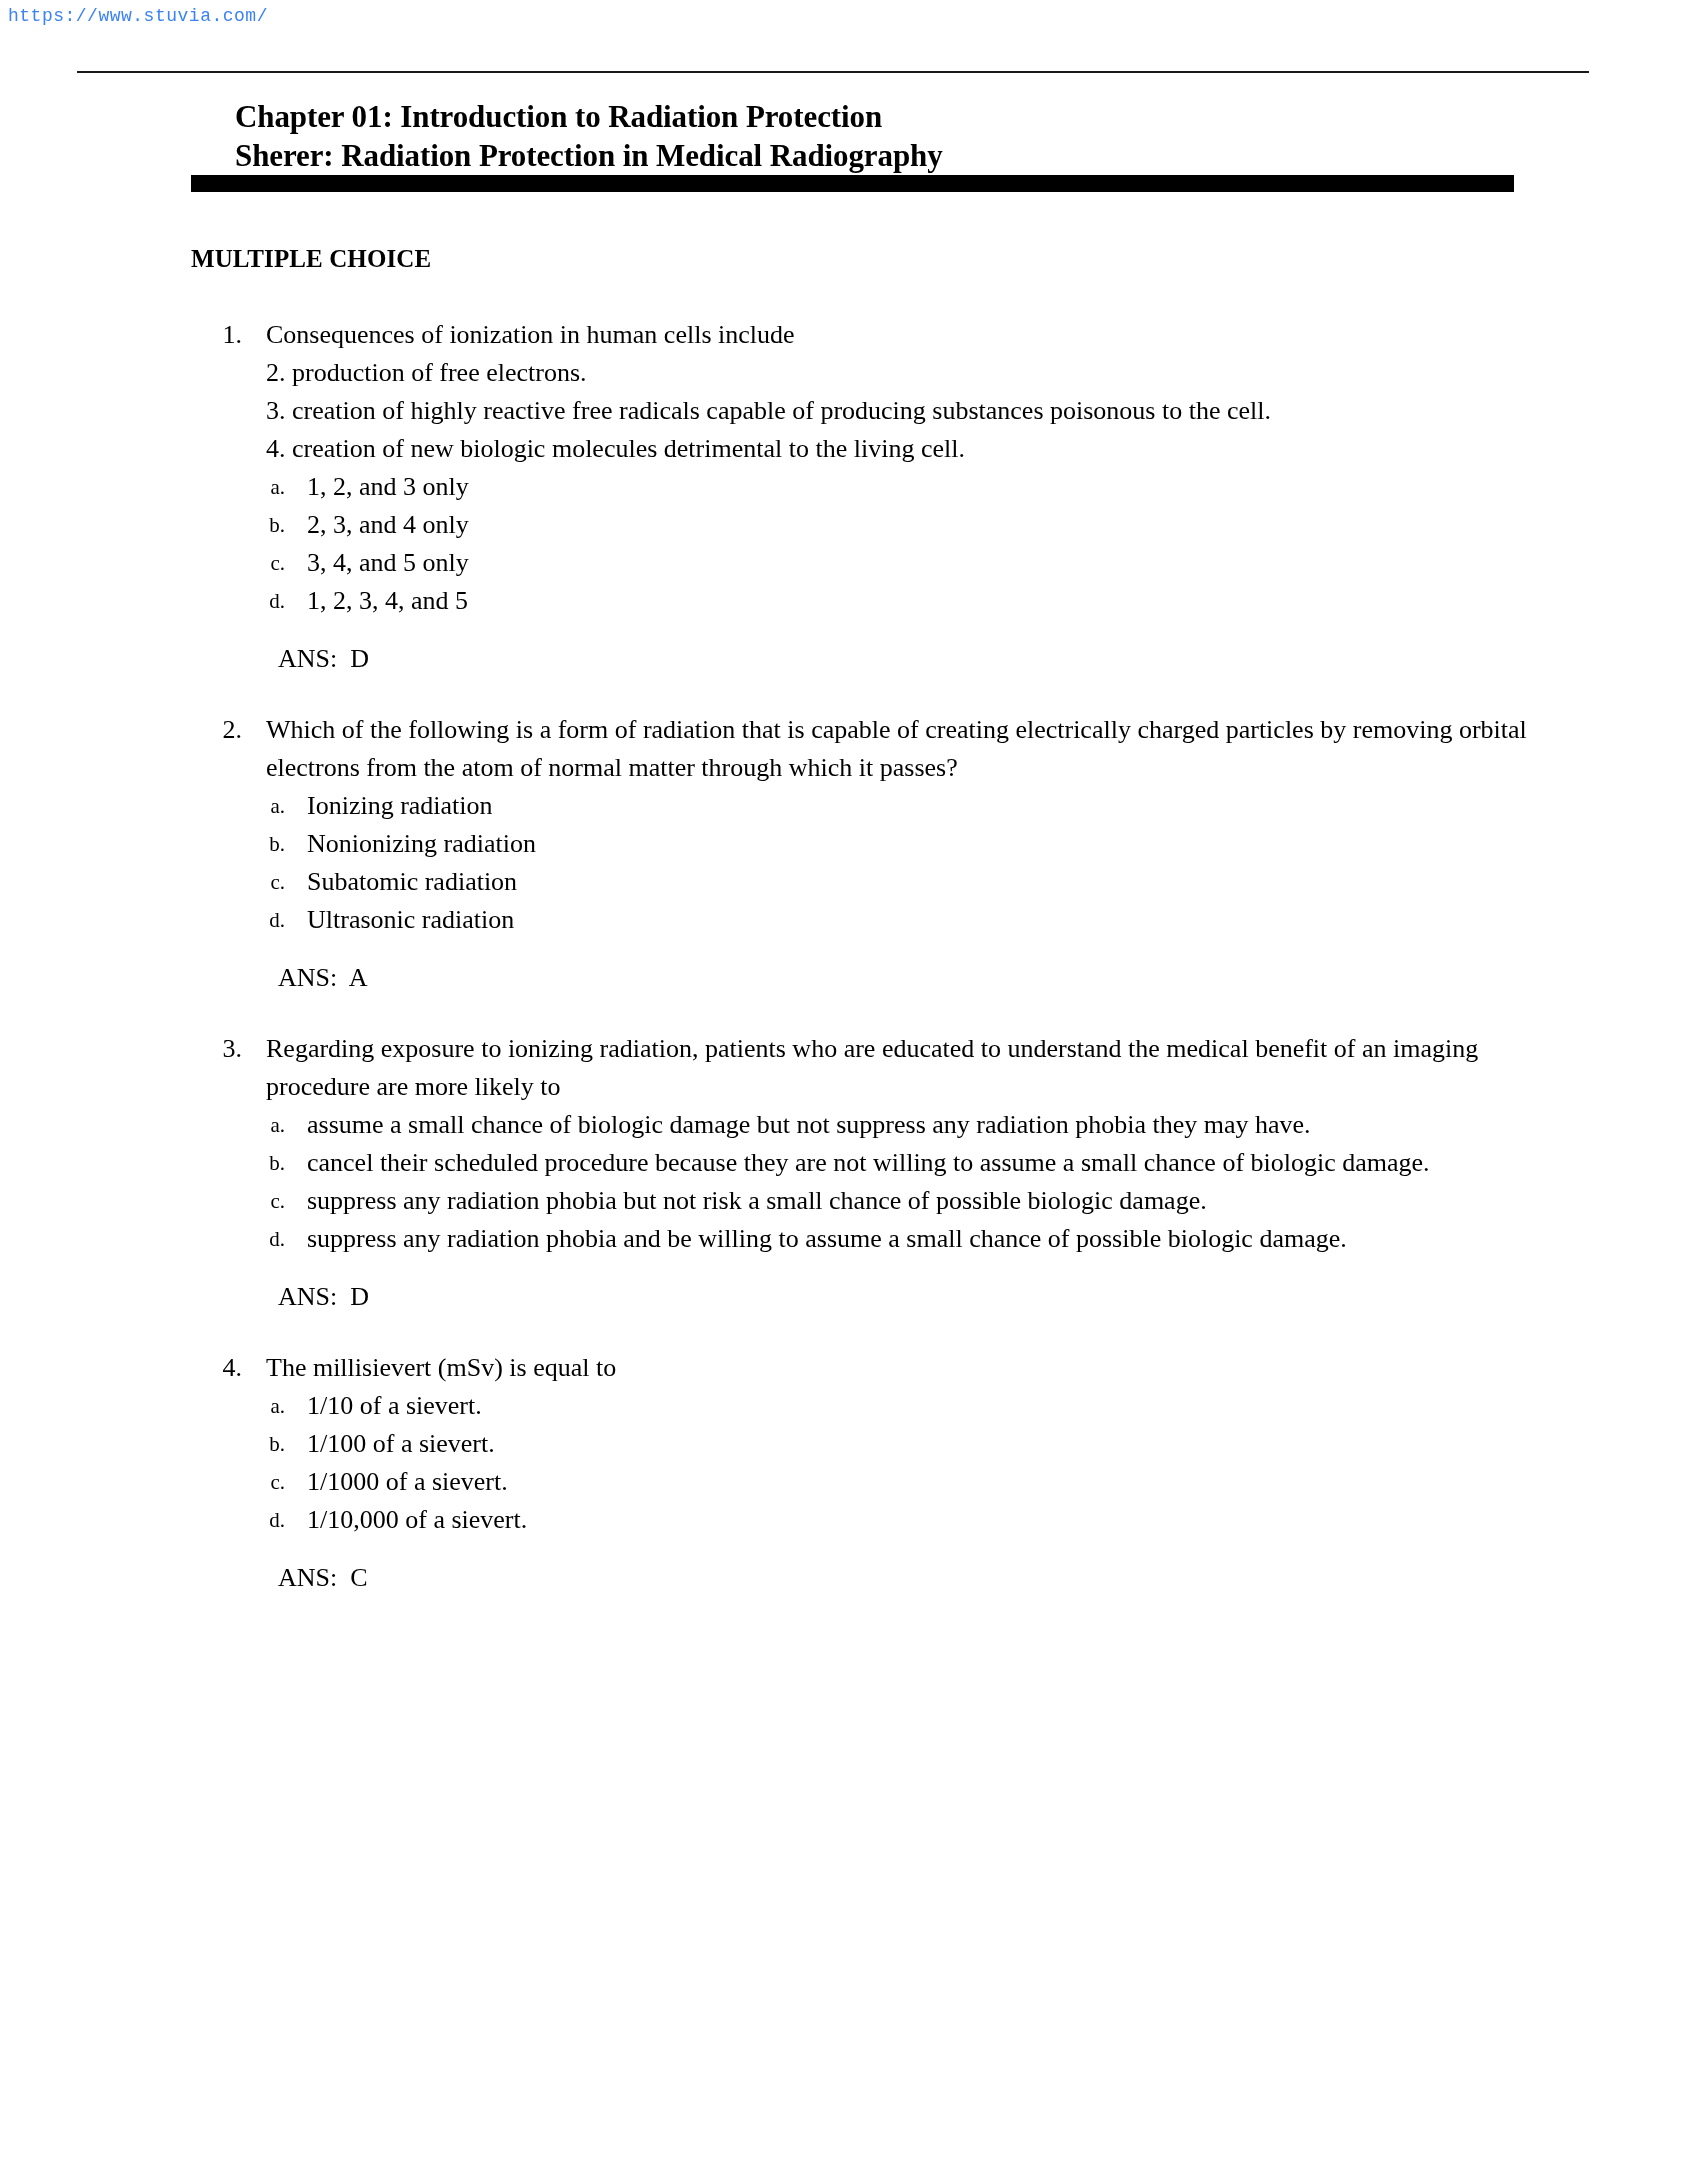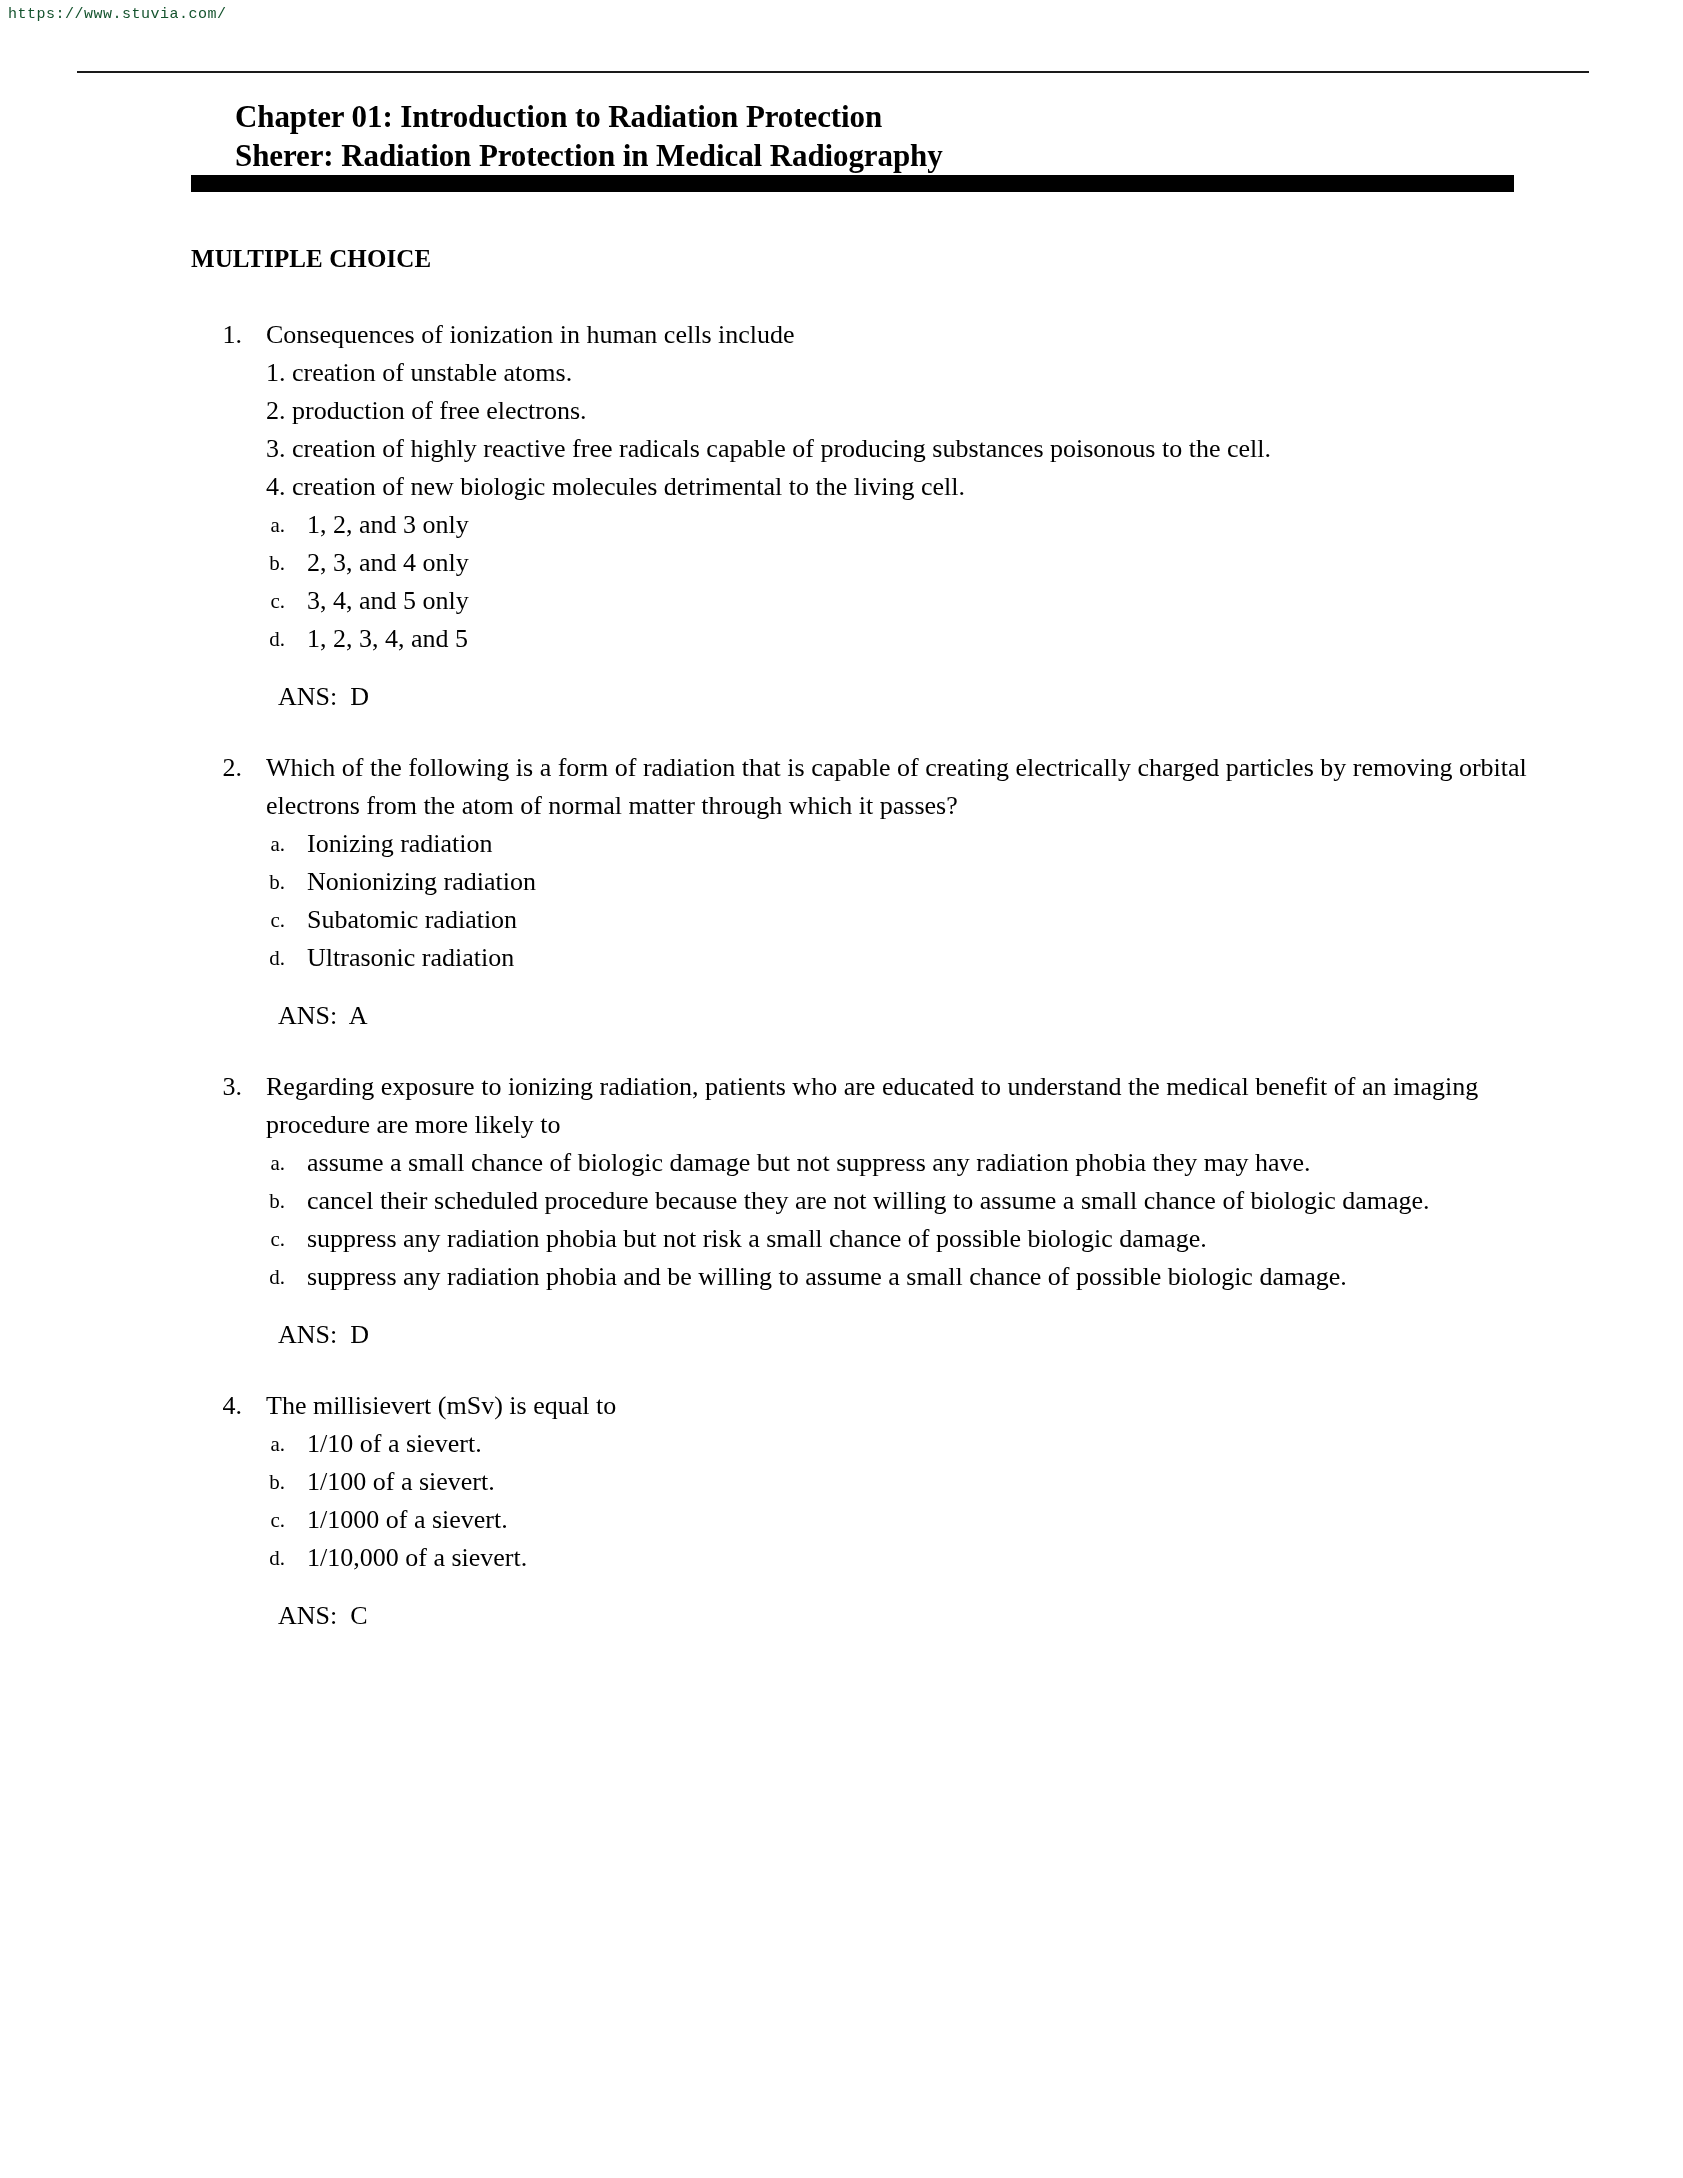--- a/index.html
+++ b/index.html
@@ -23,23 +23,23 @@
     height: 2178px;
     box-sizing: border-box;
   }
 
   
   .watermark {
     position: absolute;
     top: 6px;
     left: 8px;
     font-family: "Liberation Mono", "DejaVu Sans Mono", monospace;
-    font-size: 15px;
+    font-size: 18px;
     letter-spacing: 0.5px;
-    color: #14532d;
+    color: #3b82f6;
     white-space: nowrap;
   }
 
   
   .header-rule {
     position: absolute;
     left: 77px;
     top: 71px;
     width: 1512px;
     height: 0;
@@ -187,21 +187,20 @@
 
     <div class="gap-lg"></div>
 
     <div id="questions-root">
         <div class="question-block">
           <div class="q-row">
             <div class="q-num">1.</div>
             <div class="q-text">Consequences of ionization in human cells include</div>
           </div>
           <div class="stmt-list">
-            <div class="stmt">1. creation of unstable atoms.</div>
             <div class="stmt">2. production of free electrons.</div>
             <div class="stmt">3. creation of highly reactive free radicals capable of producing substances poisonous to the cell.</div>
             <div class="stmt">4. creation of new biologic molecules detrimental to the living cell.</div>
           </div>
           <div class="opt-list">
             <div class="opt-row narrow">
               <div class="opt-letter">a.</div>
               <div class="opt-text">1, 2, and 3 only</div>
             </div>
             <div class="opt-row narrow">

